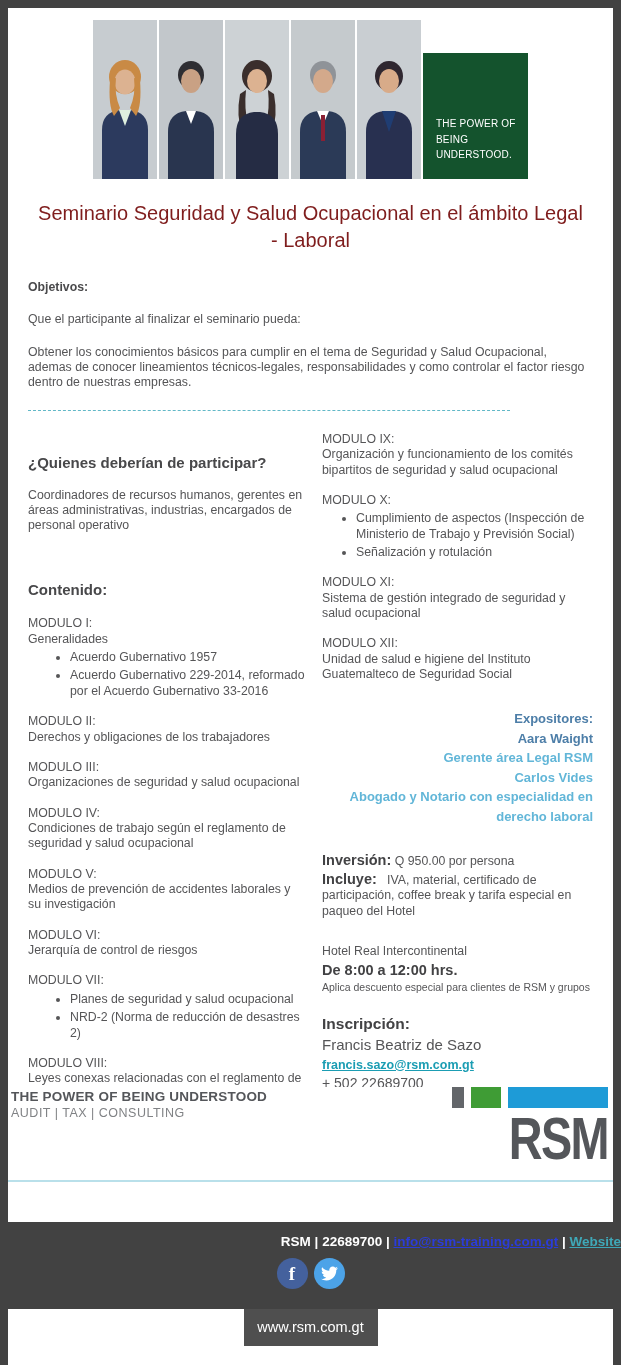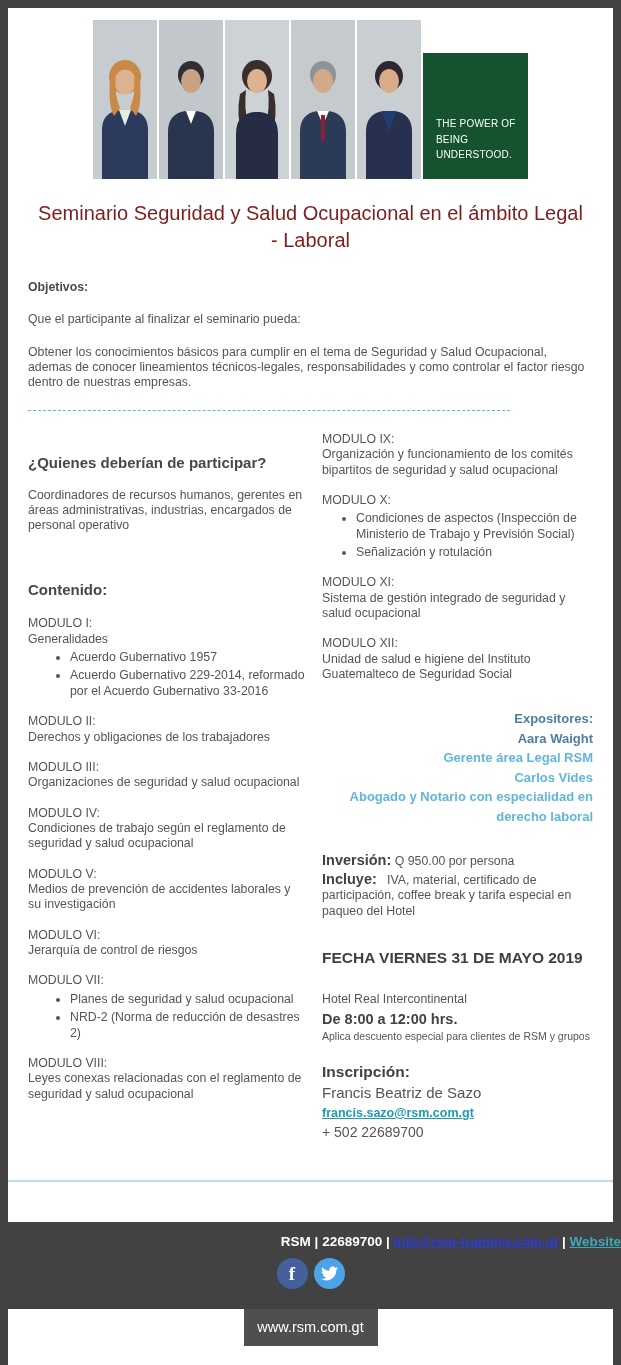--- a/index.html
+++ b/index.html
@@ -210,21 +210,21 @@
       </div>
 
       <div class="col-right">
         <div class="module">
           <div>MODULO IX:</div>
           <div>Organización y funcionamiento de los comités bipartitos de seguridad y salud ocupacional</div>
         </div>
         <div class="module">
           <div>MODULO X:</div>
           <ul>
-            <li>Condiciones de aspectos (Inspección de Ministerio de Trabajo y Previsión Social)</li>
+            <li>Cumplimiento de aspectos (Inspección de Ministerio de Trabajo y Previsión Social)</li>
             <li>Señalización y rotulación</li>
           </ul>
         </div>
         <div class="module">
           <div>MODULO XI:</div>
           <div>Sistema de gestión integrado de seguridad y salud ocupacional</div>
         </div>
         <div class="module">
           <div>MODULO XII:</div>
           <div>Unidad de salud e higiene del Instituto Guatemalteco de Seguridad Social</div>
@@ -236,35 +236,48 @@
           <div class="exp-light">Gerente área Legal RSM</div>
           <div class="exp-light">Carlos Vides</div>
           <div class="exp-light">Abogado y Notario con especialidad en derecho laboral</div>
         </div>
 
         <div class="inv-block">
           <div><span class="inv-label">Inversión:</span> <span>Q 950.00 por persona</span></div>
           <div><span class="inv-label">Incluye:</span>&nbsp;&nbsp; <span>IVA, material, certificado de participación, coffee break y tarifa especial en paqueo del Hotel</span></div>
         </div>
 
-        <div class="fecha">FECHA VIERNES 31 DE MAYO 2019</div>
         <div class="venue">Hotel Real Intercontinental</div>
         <div class="time">De 8:00 a 12:00 hrs.</div>
         <div class="discount">Aplica descuento especial para clientes de RSM y grupos</div>
 
         <div class="inscripcion">Inscripción:</div>
         <div class="contact-name">Francis Beatriz de Sazo</div>
         <div class="contact-email">francis.sazo@rsm.com.gt</div>
         <div class="contact-phone">+ 502 22689700</div>
 
         <div class="legal"><span>Orellana Sanchez Sazo y Asociados, S.C. es miembro de la Red RSM y opera comercialmente en Guatemala como RSM visite </span><a>www.rsmglobal</a></div>
       </div>
     </div>
 
     <div class="brand-strip">
+      <div class="brand-row">
+        <div class="brand-left">
+          <div class="brand-tagline">THE POWER OF BEING UNDERSTOOD</div>
+          <div class="brand-services">AUDIT | TAX | CONSULTING</div>
+        </div>
+        <div class="logo">
+          <div class="logo-blocks">
+            <div class="blk blk-gray"></div>
+            <div class="blk blk-green"></div>
+            <div class="blk blk-blue"></div>
+          </div>
+          <div class="logo-text">RSM</div>
+        </div>
+      </div>
       <div class="footer-rule"></div>
       <div class="brand-spacer"></div>
     </div>
   </div>
 
   <div class="dark-band">
     <div class="contact-line">
       <span>RSM | 22689700 |</span>
       <a class="footer-email">info@rsm-training.com.gt</a>
       <span>|</span>

